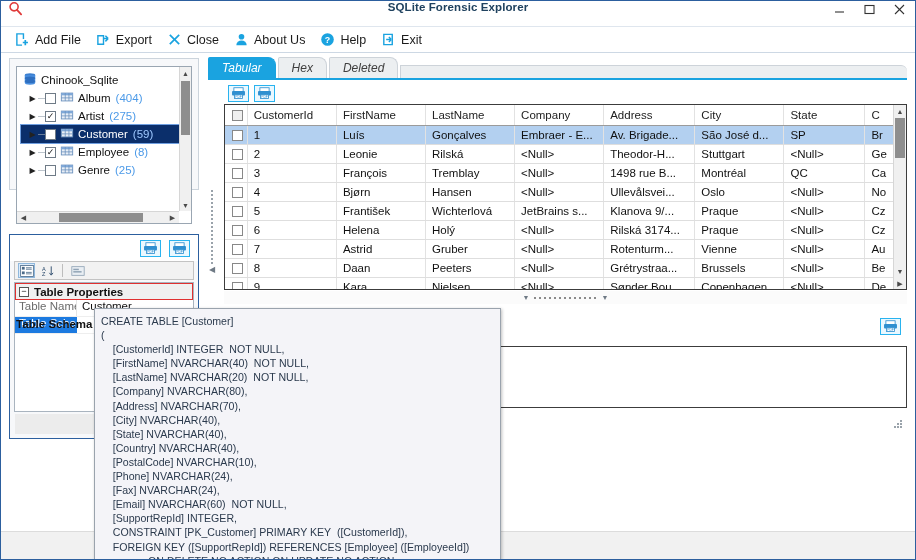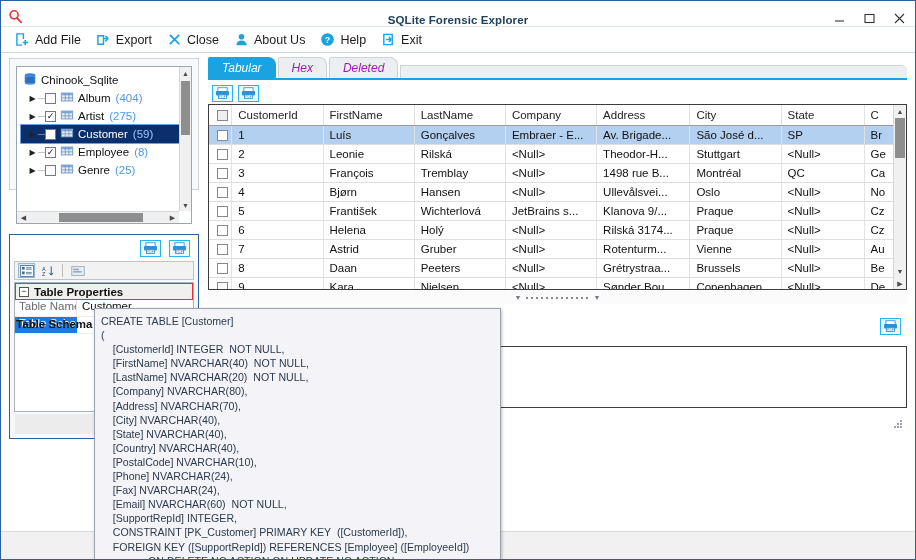--- a/index.html
+++ b/index.html
@@ -17,21 +17,21 @@
     border: 1px solid #2c5f9e;
     overflow: hidden;
   }
 
   
   .titlebar {
     position: relative;
     height: 26px;
     background: #ffffff;
     border-bottom: 1px solid #dfe6ee;
-    display: flex; align-items: flex-end;
+    display: flex; align-items: flex-start;
   }
   .app-logo {
     width: 28px; text-align: center;
     font-size: 15px; color: #e03a3a; font-weight: bold;
     line-height: 1;
   }
   .title-text {
     position: absolute; left: 0; right: 0;
     text-align: center;
     font-size: 11.5px; color: #20425f;
@@ -222,37 +222,37 @@
   }
   .tabs-row {
     display: flex; align-items: flex-end; height: 22px;
     border-bottom: 2px solid #1aa3e0;
     position: relative;
     font-style: italic;
   }
   .tab {
     height: 21px; padding: 0 13px;
     display: flex; align-items: center;
-    font-size: 12px; color: #a21caf;
+    font-size: 12px; color: #404040;
     background: #eceff1;
     border: 1px solid #cdd3d9; border-bottom: none;
     margin-right: 2px;
     border-radius: 2px 8px 0 0;
   }
   .tab.active {
     background: #1aa3e0; color: #ffffff; border-color: #1aa3e0;
   }
   .tabs-filler {
     flex: 1; height: 13px; background: #eceff1;
     border: 1px solid #cdd3d9; border-bottom: none; border-right: none;
     border-radius: 0 6px 0 0;
   }
 
   .grid-panel {
-    position: absolute; left: 0; right: 0; top: 24px; height: 222px;
+    position: absolute; left: 16px; right: 0; top: 24px; height: 222px;
     background: #ffffff;
   }
   .grid-toolbar {
     height: 22px; display: flex; align-items: center; gap: 5px;
     padding-left: 4px; background: #ffffff;
   }
   .grid-wrap {
     position: absolute; left: 0; right: 0; top: 22px; bottom: 14px;
     border: 1px solid #3c3c3c;
     overflow: hidden; background: #ffffff;

